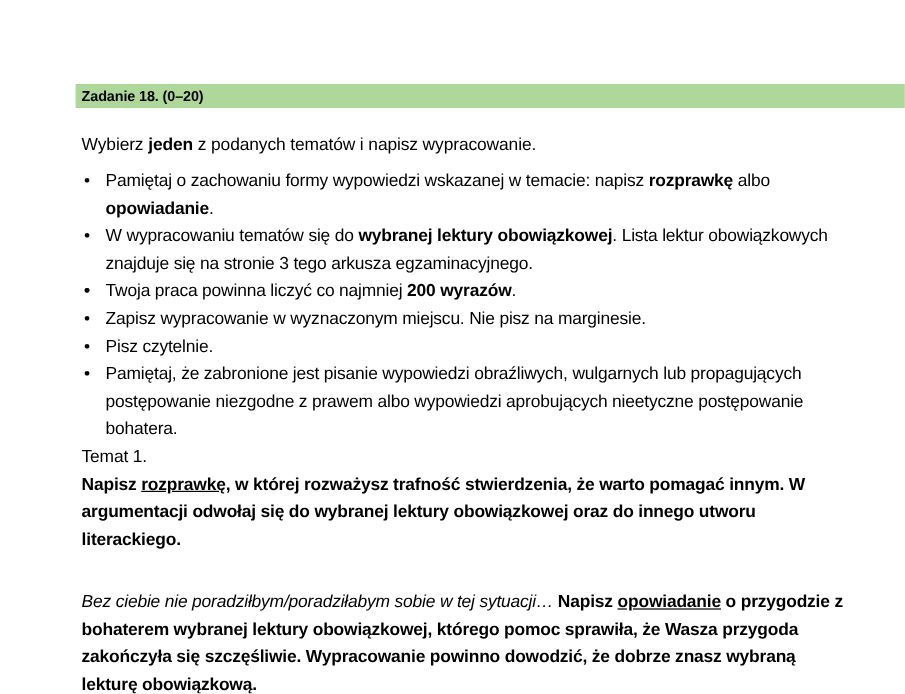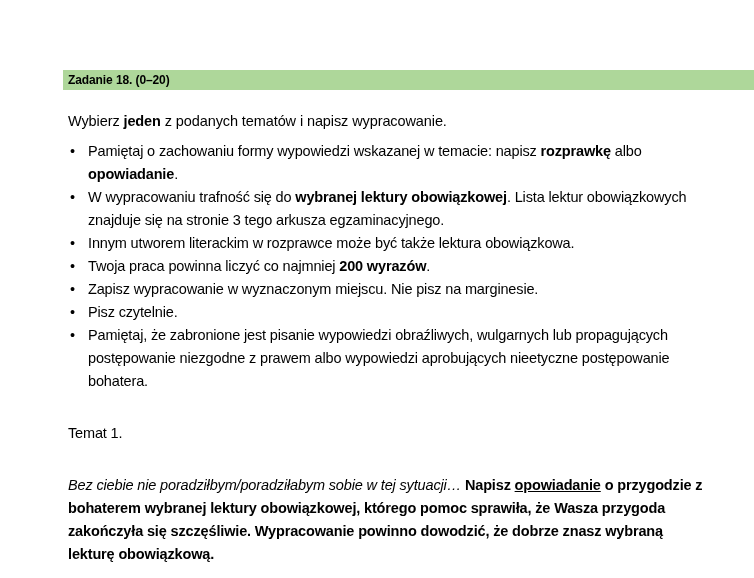--- a/index.html
+++ b/index.html
@@ -80,21 +80,21 @@
     font-size: 14.5px;
     line-height: 23px;
     letter-spacing: -0.15px;
   }
   .temat-label {
     font-weight: normal;
   }
   .temat-body {
     font-weight: bold;
   }
-  .temat-1 { margin-top: 29px; }
+  .temat-1 { }
   .temat-2 { margin-top: 29px; }
 
   .u { text-decoration: underline; }
   .b { font-weight: bold; }
   .bi { font-weight: normal; font-style: italic; text-align: center; }
 </style>
 </head>
 <body>
 
 <div class="page">
@@ -106,25 +106,25 @@
       <span>Wybierz </span><span class="b">jeden</span><span> z podanych tematów i napisz wypracowanie.</span>
     </div>
 
     <ul class="bullets">
 
       <li>
         <span class="dot">•</span><span>Pamiętaj o zachowaniu formy wypowiedzi wskazanej w temacie: napisz </span><span class="b">rozprawkę</span><span> albo </span><span class="b">opowiadanie</span><span>.</span>
       </li>
 
       <li>
-        <span class="dot">•</span><span>W wypracowaniu trafność się do </span><span class="b">wybranej lektury obowiązkowej</span><span>. Lista lektur obowiązkowych znajduje się na stronie 3 tego arkusza egzaminacyjnego.</span>
+        <span class="dot">•</span><span>W wypracowaniu tematów się do </span><span class="b">wybranej lektury obowiązkowej</span><span>. Lista lektur obowiązkowych znajduje się na stronie 3 tego arkusza egzaminacyjnego.</span>
       </li>
 
       <li>
-        <span class="dot">•</span><span>Innym utworem literackim w rozprawce może być także lektura obowiązkowa.</span>
+        <span class="dot">•</span>
       </li>
 
       <li>
         <span class="dot">•</span><span>Twoja praca powinna liczyć co najmniej </span><span class="b">200 wyrazów</span><span>.</span>
       </li>
 
       <li>
         <span class="dot">•</span><span>Zapisz wypracowanie w wyznaczonym miejscu. Nie pisz na marginesie.</span>
       </li>
 
@@ -133,20 +133,21 @@
       </li>
 
       <li>
         <span class="dot">•</span><span>Pamiętaj, że zabronione jest pisanie wypowiedzi obraźliwych, wulgarnych lub propagujących postępowanie niezgodne z prawem albo wypowiedzi aprobujących nieetyczne postępowanie bohatera.</span>
       </li>
 
     </ul>
 
     <div class="temat-block temat-1">
       <div class="temat-label">Temat 1.</div>
+      <div class="temat-body"><span>Napisz </span><span class="u">rozprawkę</span><span>, w której rozważysz trafność stwierdzenia, że warto pomagać innym. W argumentacji odwołaj się do wybranej lektury obowiązkowej oraz do innego utworu literackiego.</span></div>
     </div>
 
     <div class="temat-block temat-2">
       <div class="temat-body"><span class="bi">Bez ciebie nie poradziłbym/poradziłabym sobie w tej sytuacji…</span><span> Napisz </span><span class="u">opowiadanie</span><span> o przygodzie z bohaterem wybranej lektury obowiązkowej, którego pomoc sprawiła, że Wasza przygoda zakończyła się szczęśliwie. Wypracowanie powinno dowodzić, że dobrze znasz wybraną lekturę obowiązkową.</span></div>
     </div>
 
   </div>
 </div>
 
 </body></html>

